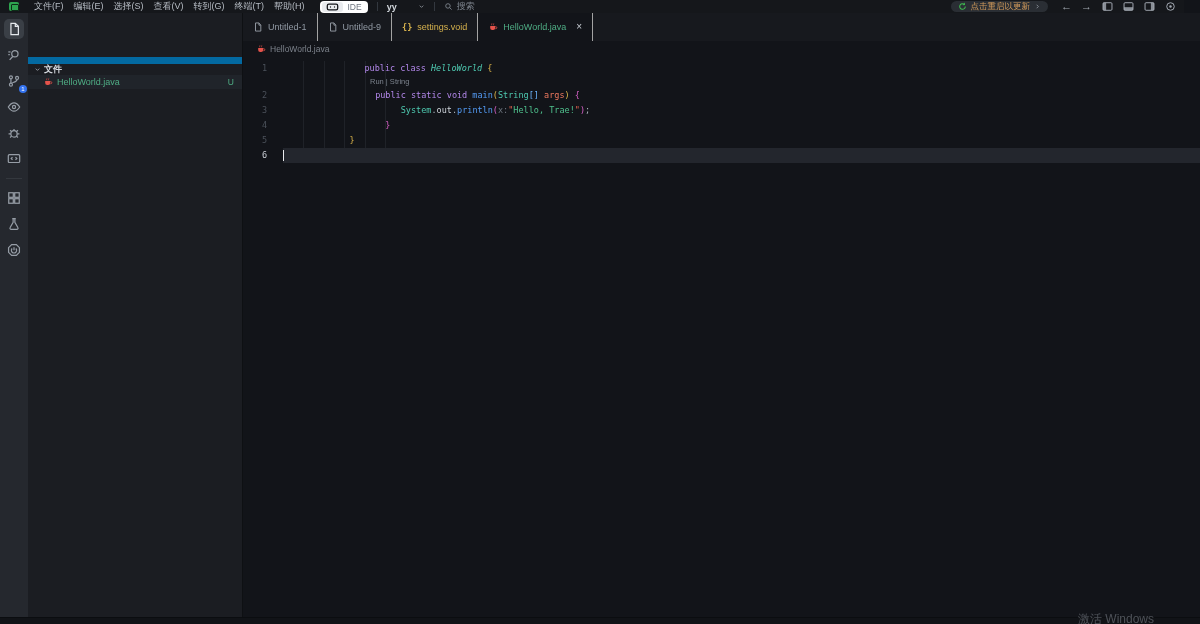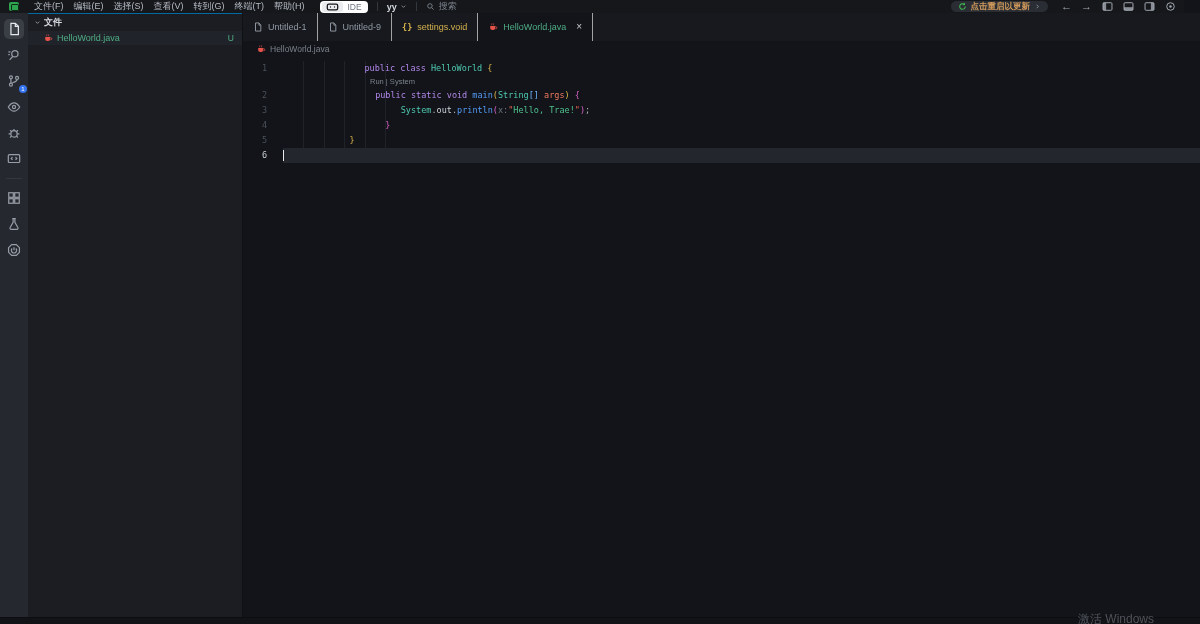--- a/index.html
+++ b/index.html
@@ -15,24 +15,24 @@
   .app-logo:after{content:"";position:absolute;left:2px;top:2px;width:6px;height:5px;
     border:1px solid #0c2d17;border-radius:1px;}
   .menu-bar{display:flex;align-items:center;height:100%;}
   .menu-item{padding:0 5px;height:100%;display:flex;align-items:center;cursor:default;}
   .ide-badge{display:flex;align-items:center;margin-left:10px;background:#ffffff;border-radius:4px;
     padding:1px 6px 1px 2px;height:12px;}
   .ide-pill{width:21px;height:10px;background:#e9ebee;border-radius:3px;display:flex;
     align-items:center;justify-content:center;color:#15171b;}
   .ide-text{color:#6f7680;margin-left:5px;font-size:8.5px;}
   .tb-sep{width:1px;height:9px;background:#33383f;margin:0 9px;flex:none;}
-  .workspace{display:flex;align-items:center;gap:3px;color:#d3d8de;font-weight:bold;}
+  .workspace{display:flex;align-items:center;gap:21px;color:#d3d8de;font-weight:bold;}
   .workspace .ic{color:#8b919a;}
   .tb-search{display:flex;align-items:center;gap:4px;color:#7d848d;}
-  .tb-right{margin-left:auto;display:flex;align-items:center;font-weight:bold;}
+  .tb-right{margin-left:auto;display:flex;align-items:center;}
   .update-pill{display:flex;align-items:center;gap:4px;background:#2a2e34;border-radius:8px;
     height:11px;padding:0 7px;}
   .update-text{font-size:8.5px;}
   .nav-arrow{font-size:11px;color:#a6acb5;line-height:1;}
   .tb-icon{color:#a6acb5;margin-left:10px;display:flex;}
   .back-fwd{margin-left:13px;display:flex;gap:9px;}
   .tb-last{margin-right:8px;}
 
   
   .activitybar{position:absolute;left:0;top:13px;width:28px;height:604px;background:#25282e;
@@ -43,21 +43,21 @@
   .act .badge{position:absolute;right:-3px;bottom:-2px;min-width:8px;height:8px;border-radius:4px;
     background:#3574f0;color:#fff;font-size:6px;line-height:8px;text-align:center;padding:0 1px;}
   .act-divider{width:16px;height:1px;background:#34383e;margin:3px 0 9px 0;}
 
   
   .sidebar{position:absolute;left:28px;top:13px;width:215px;height:604px;background:#1b1d22;
     border-right:1px solid #0e1013;font-size:9px;}
   .sidebar-header{height:22px;display:flex;align-items:center;padding:0 10px;color:#a6abb3;}
   .sidebar-more{margin-left:auto;color:#878d95;letter-spacing:1px;font-size:10px;cursor:pointer;}
   .section-row{height:18px;display:flex;align-items:center;gap:3px;padding-left:6px;
-    border-top:1px solid #0369a1;color:#d6dae0;font-weight:bold;cursor:pointer;}
+    border-top:7px solid #0369a1;color:#d6dae0;font-weight:bold;cursor:pointer;margin-top:44px;}
   .section-row .ic{color:#9aa0a8;}
   .file-row{height:14px;display:flex;align-items:center;background:#20242a;padding-left:15px;
     cursor:pointer;}
   .file-name{margin-left:4px;}
   .git-status{margin-left:auto;margin-right:8px;font-size:8.5px;}
 
   
   .editor{position:absolute;left:243px;top:13px;width:957px;height:604px;background:#121419;}
   .tabbar{height:28px;background:#17191e;display:flex;align-items:stretch;}
   .tab{display:flex;align-items:center;gap:5px;padding:0 10px;font-size:9px;
@@ -344,23 +344,23 @@
   <div class="code-area" id="code-area">
     <div class="guides" id="guides">
         <div class="guide" style="left: 60.48px;"></div>
         <div class="guide" style="left: 80.96px;"></div>
         <div class="guide" style="left: 101.44px;"></div>
         <div class="guide" style="left: 121.92px;"></div>
         <div class="guide" style="left: 142.4px;"></div>
       </div>
   <div class="code-row">
         <span class="lnum">1</span>
-        <div class="code-text">            <span style="color: rgb(178, 135, 234); margin-left: 20px;">public class </span><span style="color: rgb(78, 201, 176);">HelloWorld</span><span style="color: rgb(206, 212, 219);"> </span><span style="color: rgb(221, 181, 74);">{</span></div>
-      </div>
-      <div class="lens-row">Run | System</div>
+        <div class="code-text">            <span style="color: rgb(178, 135, 234); margin-left: 20px;">public class </span><span style="color: rgb(78, 201, 176); font-style: italic;">HelloWorld</span><span style="color: rgb(206, 212, 219);"> </span><span style="color: rgb(221, 181, 74);">{</span></div>
+      </div>
+      <div class="lens-row">Run | String</div>
       <div class="code-row">
         <span class="lnum">2</span>
         <div class="code-text">                  <span style="color: rgb(178, 135, 234);">public static void </span><span style="color: rgb(83, 155, 245);">main</span><span style="color: rgb(221, 181, 74);">(</span><span style="color: rgb(78, 201, 176);">String</span><span style="color: rgb(108, 182, 255);">[]</span><span style="color: rgb(206, 212, 219);"> </span><span style="color: rgb(238, 121, 95);">args</span><span style="color: rgb(221, 181, 74);">)</span><span style="color: rgb(206, 212, 219);"> </span><span style="color: rgb(216, 98, 200);">{</span></div>
       </div>
       <div class="code-row">
         <span class="lnum">3</span>
         <div class="code-text">                       <span style="color: rgb(78, 201, 176);">System</span><span style="color: rgb(169, 177, 187);">.</span><span style="color: rgb(206, 212, 219);">out</span><span style="color: rgb(169, 177, 187);">.</span><span style="color: rgb(83, 155, 245);">println</span><span style="color: rgb(216, 98, 200);">(</span><span style="color: rgb(107, 114, 124);">x:</span><span style="color: rgb(229, 101, 79);">"</span><span style="color: rgb(79, 192, 141);">Hello, Trae!</span><span style="color: rgb(229, 101, 79);">"</span><span style="color: rgb(216, 98, 200);">)</span><span style="color: rgb(169, 177, 187);">;</span></div>
       </div>
       <div class="code-row">
         <span class="lnum">4</span>

